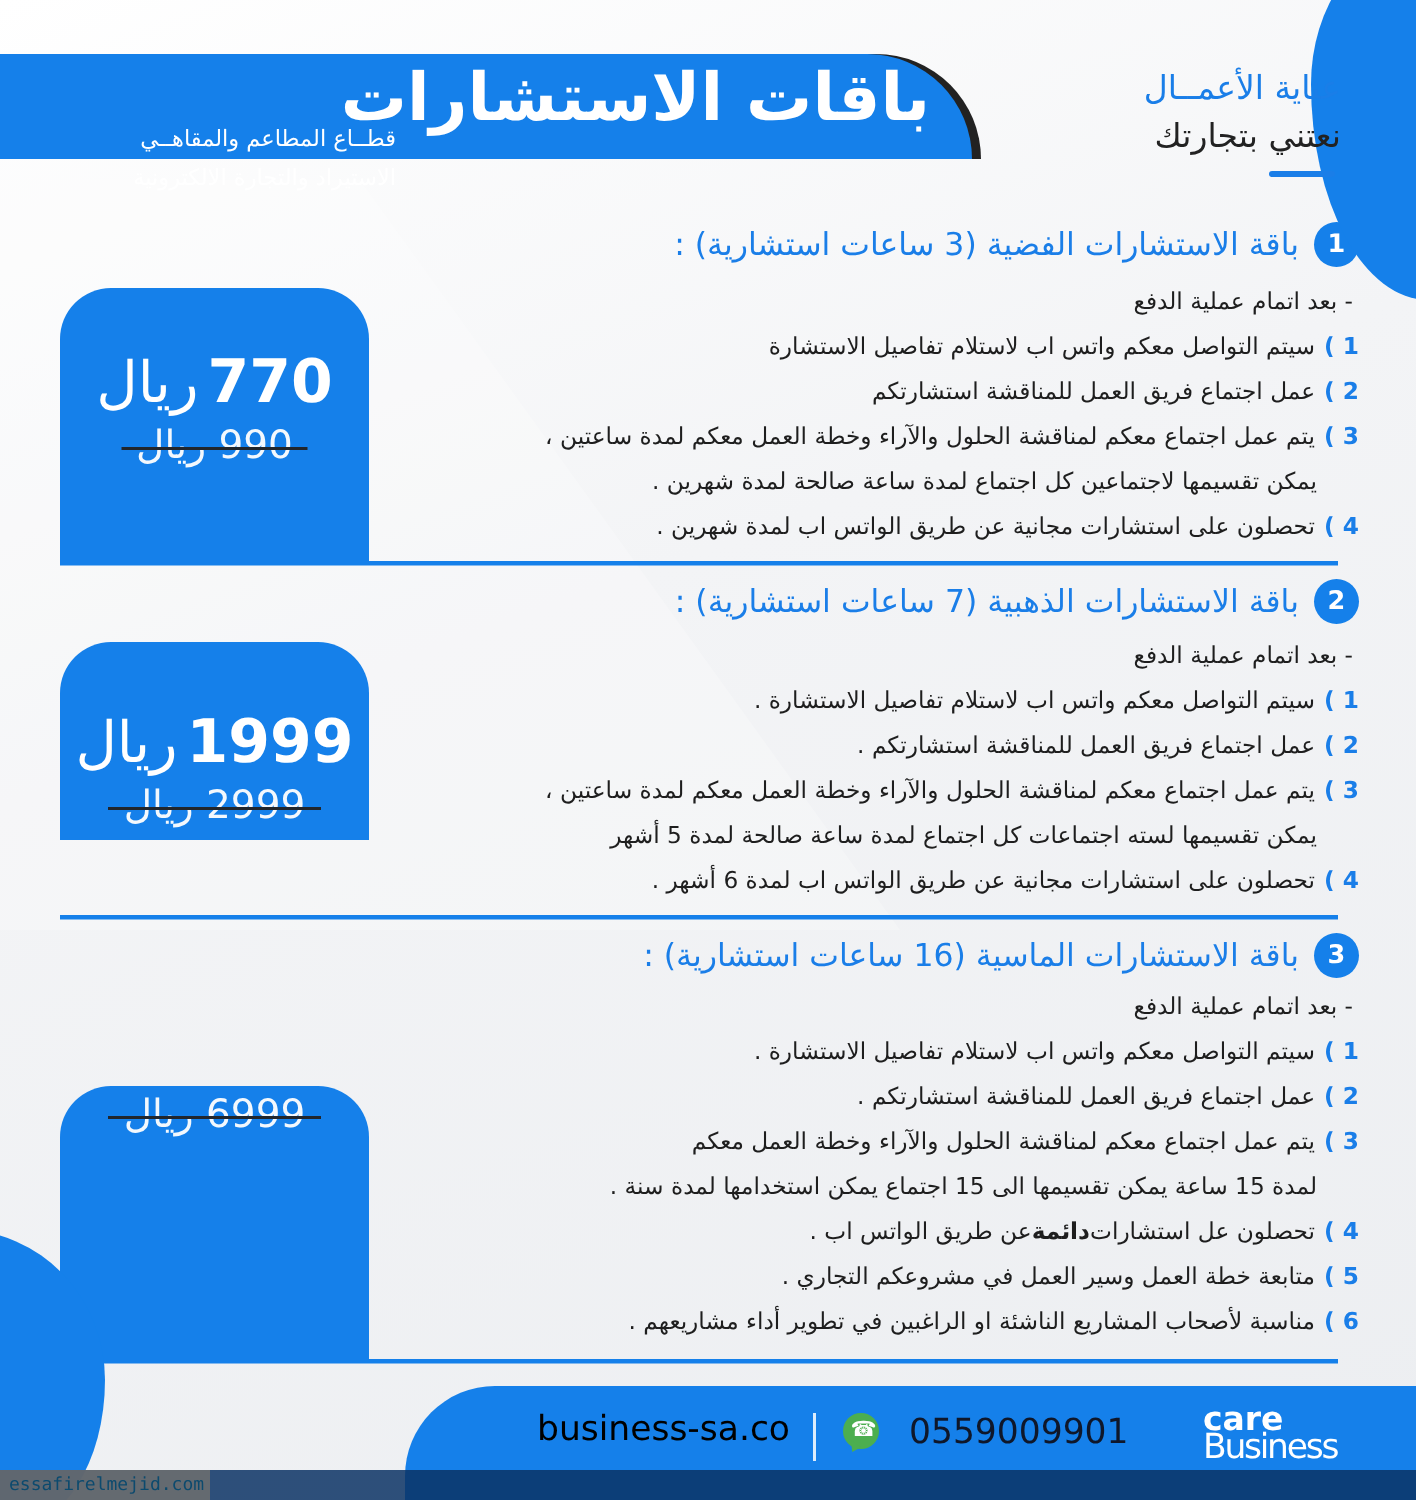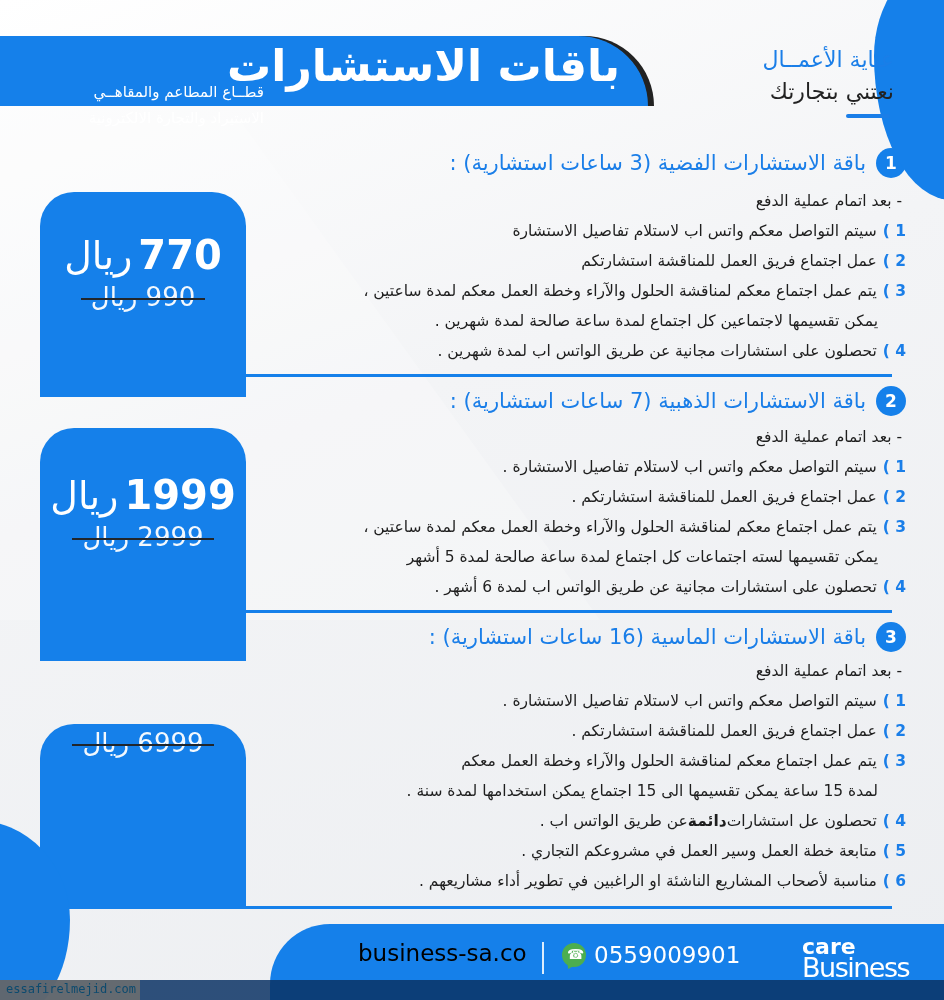--- a/index.html
+++ b/index.html
@@ -129,43 +129,43 @@
   .footer-site {
     position: absolute; left: 88px; top: 16px;
     color: #000000; font-size: 23px;
   }
   .footer-sep {
     position: absolute; left: 272px; top: 18px;
     width: 2px; height: 32px; background: rgba(255,255,255,0.85);
   }
   .footer-phone {
     position: absolute; left: 292px; top: 18px;
-    display: flex; align-items: center; gap: 8px;
-    color: #ffffff; font-size: 23px;
+    display: flex; align-items: flex-start; gap: 20px;
+    color: #0f172a; font-size: 23px;
   }
   .wa-icon {
     width: 24px; height: 24px; border-radius: 50%;
     background: #4cae4f; position: relative;
     display: inline-block;
   }
   .wa-icon::before {
     content: ""; position: absolute; left: 3px; bottom: -2px;
     border-left: 5px solid transparent; border-right: 3px solid transparent;
     border-top: 6px solid #4cae4f; transform: rotate(35deg);
   }
   .wa-icon::after {
     content: "\260E"; position: absolute; left: 5px; top: 2px;
     color: #fff; font-size: 14px; line-height: 18px;
   }
   .footer-logo {
     position: absolute; left: 532px; top: 12px;
     color: #fff; text-align: right; line-height: 1;
   }
   .footer-logo .care { font-size: 22px; font-weight: bold; display: block; text-align: left; margin-right: 2px; }
-  .footer-logo .biz { font-size: 27px; letter-spacing: -1.5px; display: block; margin-top: -4px; }
+  .footer-logo .biz { font-size: 23px; letter-spacing: -1.5px; display: block; margin-top: -4px; }
 
   .watermark {
     position: absolute; left: 0; top: 980px; width: 944px; height: 20px;
     background: rgba(10, 50, 100, 0.85);
     z-index: 5;
   }
   .watermark-grey {
     position: absolute; left: 0; top: 0; width: 140px; height: 20px;
     background: rgba(110,110,110,0.85);
   }
@@ -213,21 +213,21 @@
   <div class="li">
       <span class="li-num">3 )</span>
       <span>يتم عمل اجتماع معكم لمناقشة الحلول والآراء وخطة العمل معكم لمدة ساعتين ،</span>
     </div>
   <div class="li-cont">يمكن تقسيمها لاجتماعين كل اجتماع لمدة ساعة صالحة لمدة شهرين .</div>
   <div class="li">
       <span class="li-num">4 )</span>
       <span>تحصلون على استشارات مجانية عن طريق الواتس اب لمدة شهرين .</span>
     </div>
 </div>
-<div class="price-card" style="top:192px;height:205px;">
+<div class="price-card" style="top:192px;height:184px;">
   <div style="margin-top:40px;" class="price-now">
     <span>770</span><span class="cur">ريال</span>
   </div>
   <div class="price-old">
     <span>990</span> <span>ريال</span>
     <span class="strike"></span>
   </div>
 </div>
 <div class="section-divider" style="top:374px;"></div>
 
@@ -248,21 +248,21 @@
   <div class="li">
       <span class="li-num">3 )</span>
       <span>يتم عمل اجتماع معكم لمناقشة الحلول والآراء وخطة العمل معكم لمدة ساعتين ،</span>
     </div>
   <div class="li-cont">يمكن تقسيمها لسته اجتماعات  كل اجتماع لمدة ساعة صالحة لمدة 5 أشهر</div>
   <div class="li">
       <span class="li-num">4 )</span>
       <span>تحصلون على استشارات مجانية عن طريق الواتس اب لمدة 6 أشهر .</span>
     </div>
 </div>
-<div class="price-card" style="top:428px;height:233px;">
+<div class="price-card" style="top:428px;height:132px;">
   <div style="margin-top:44px;" class="price-now">
     <span>1999</span><span class="cur">ريال</span>
   </div>
   <div class="price-old">
     <span>2999</span> <span>ريال</span>
     <span class="strike"></span>
   </div>
 </div>
 <div class="section-divider" style="top:610px;"></div>
 

